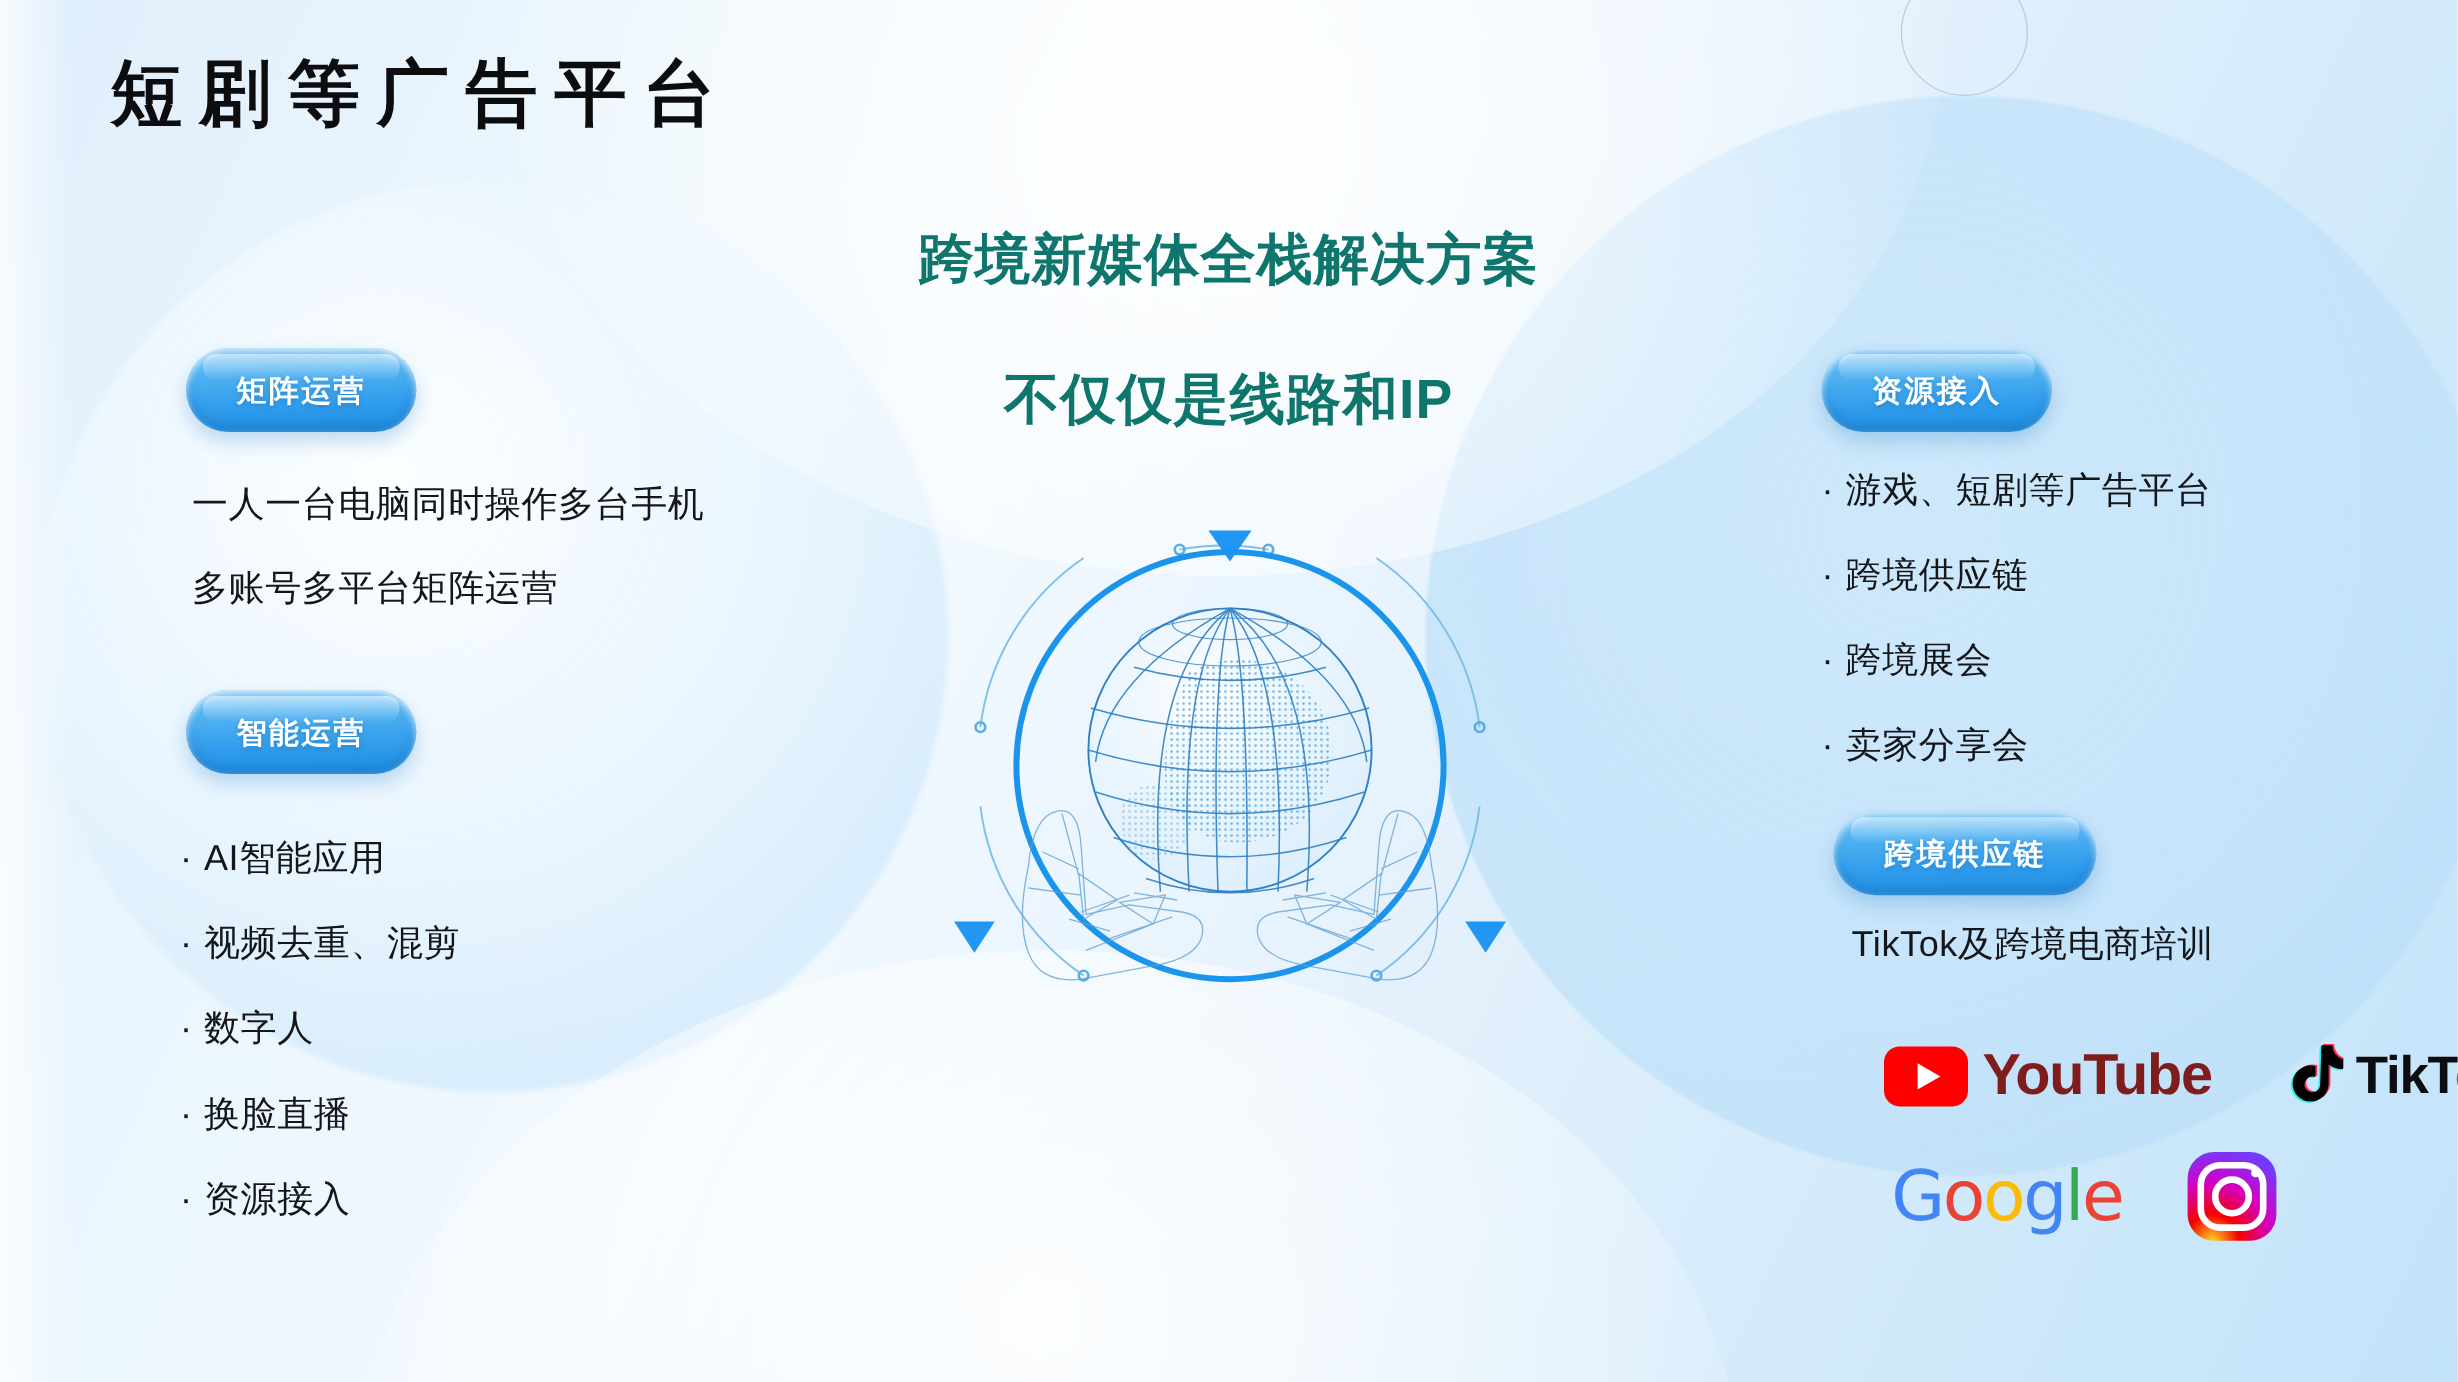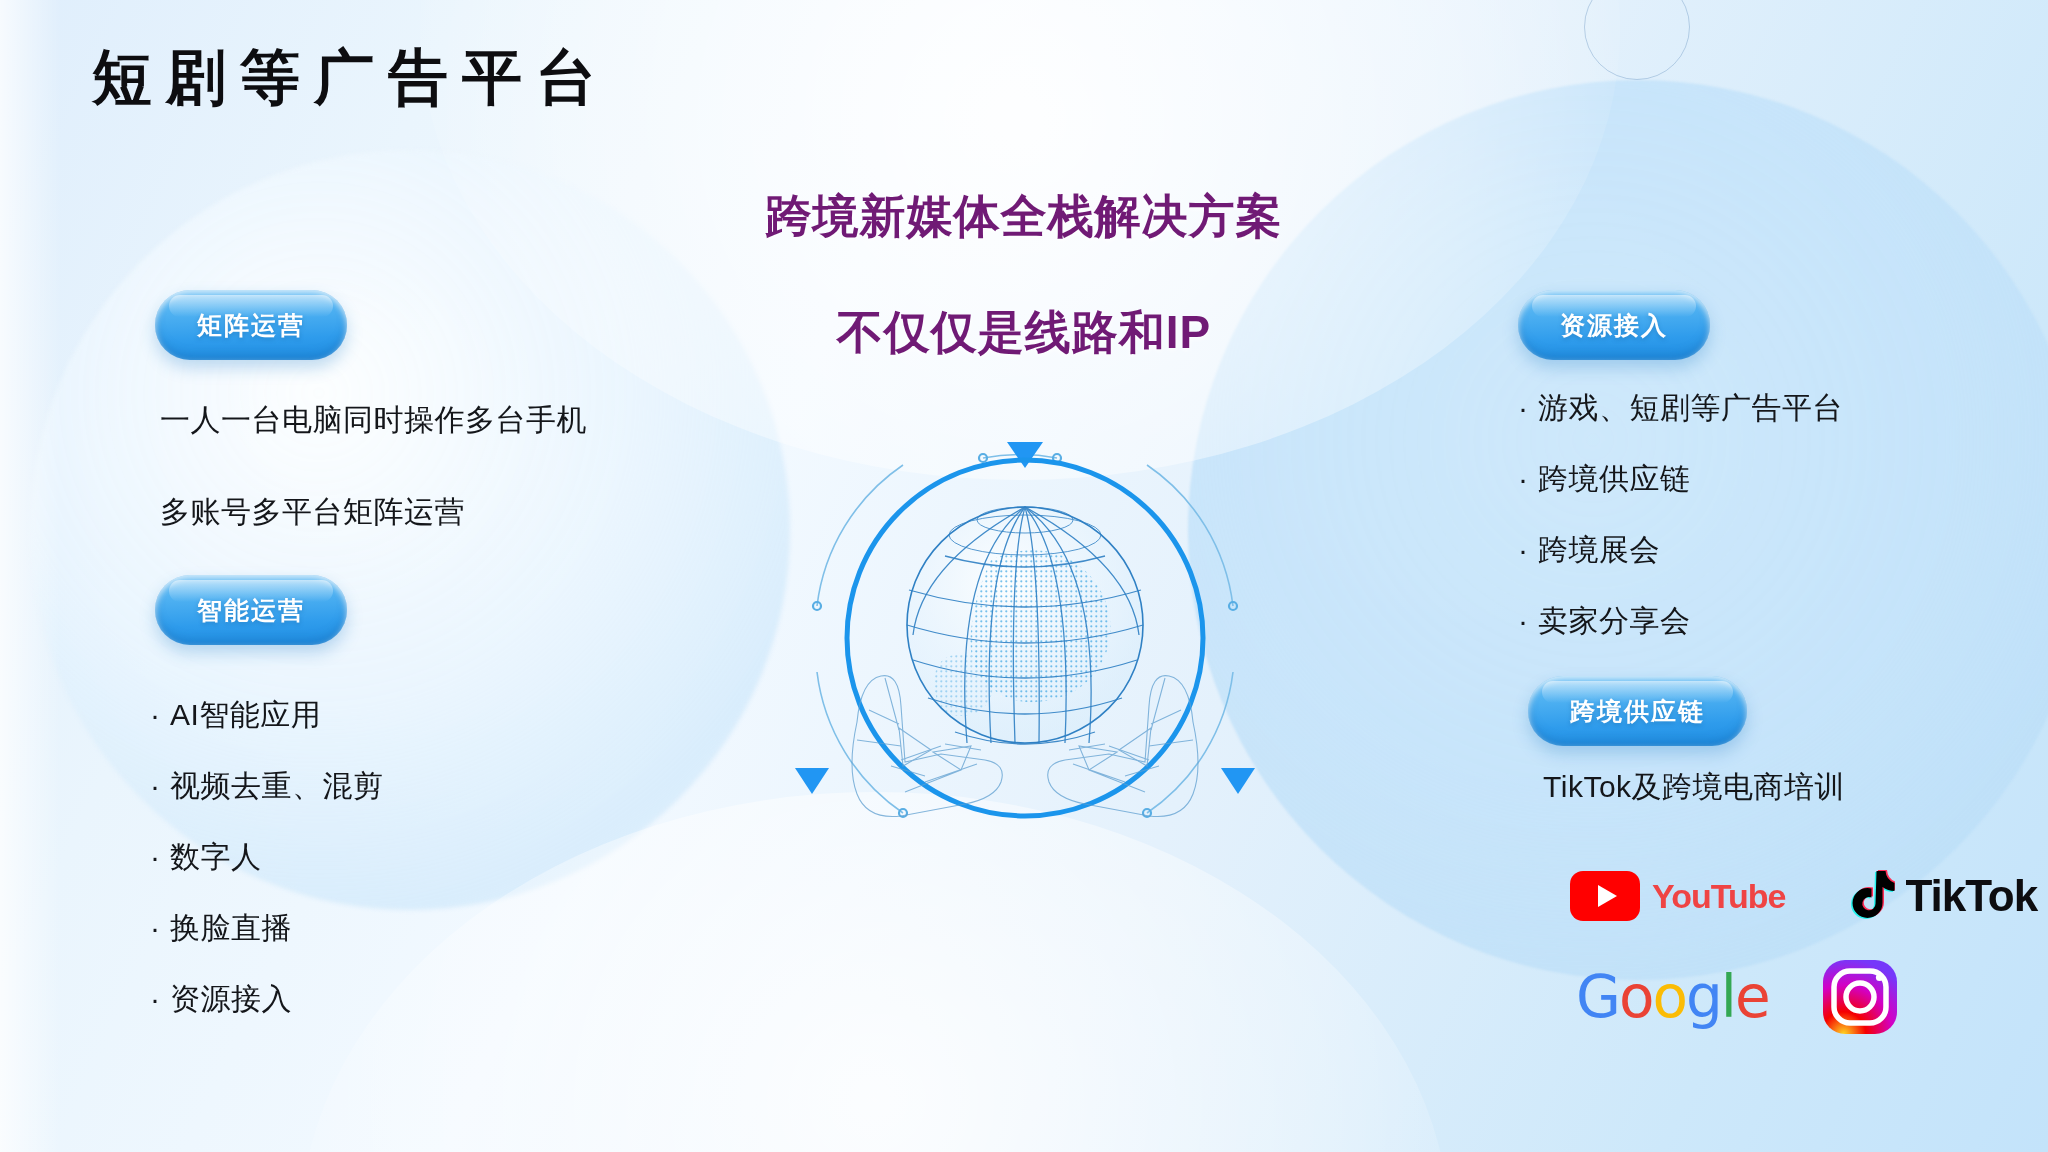--- a/index.html
+++ b/index.html
@@ -71,21 +71,21 @@
   }
 
   
   .center-head {
     position: absolute;
     left: 50%;
     transform: translateX(-50%);
     text-align: center;
     white-space: nowrap;
     font-weight: bold;
-    color: #701a75;
+    color: #0f766e;
   }
   .center-head-1 { top: 186px; font-size: 46px; letter-spacing: 1px;
     text-shadow: 0 2px 5px rgba(255,255,255,0.85); }
   .center-head-2 { top: 302px; font-size: 46px; letter-spacing: 1px;
     text-shadow: 0 2px 5px rgba(255,255,255,0.85); }
 
   
   .pill {
     position: absolute;
     display: flex;
@@ -161,21 +161,21 @@
     border-radius: 13px;
     display: flex; align-items: center; justify-content: center;
   }
   .yt-badge .tri {
     width: 0; height: 0;
     border-left: 19px solid #ffffff;
     border-top: 11px solid transparent;
     border-bottom: 11px solid transparent;
     margin-left: 5px;
   }
-  .yt-word { font-size: 34px; font-weight: bold; color: #ef4444; letter-spacing: -1px; }
+  .yt-word { font-size: 48px; font-weight: bold; color: #7f1d1d; letter-spacing: -1px; }
 
   .tt-logo { display: flex; align-items: center; gap: 10px; }
   .tt-word { font-size: 44px; font-weight: bold; color: #0d0d10; letter-spacing: -1px; }
 
   .google-word { font-size: 58px; font-weight: normal; letter-spacing: -2px; }
   .google-word span { font-family: "DejaVu Sans", sans-serif; }
   .g-b { color: #4285f4; } .g-r { color: #ea4335; }
   .g-y { color: #fbbc05; } .g-g { color: #34a853; }
 
   .ig-logo { width: 78px; height: 78px; }
@@ -278,21 +278,21 @@
       <path d="M398,312 q-4,-42 -24,-46 q-18,-4 -20,30 l-4,56 l-36,-8 l-44,6 q-22,4 -16,22 q6,16 36,22 l64,12 q34,4 44,-22 q10,-26 0,-72 Z"></path>
       <path d="M398,330 l-44,6 M386,300 l-30,14 M370,268 l-14,52 M354,350 l-40,-14 M350,382 l-56,-22 M310,334 l-36,6 M330,372 l-52,-18 M364,356 l-34,10"></path>
       <path d="M356,318 l-32,22 l28,16 Z M322,342 l-38,-6 l10,24 Z"></path>
     </g>
   </svg>
 </div>
 
 <div class="pill" style="left:155px; top:290px;">矩阵运营</div>
 
 <div class="plain-line" style="left:160px; top:400px;">一人一台电脑同时操作多台手机</div>
-<div class="plain-line" style="left:160px; top:492px;text-align:right;">多账号多平台矩阵运营</div>
+<div class="plain-line" style="left:160px; top:470px;text-align:right;">多账号多平台矩阵运营</div>
 
 <div class="pill" style="left:155px; top:575px;">智能运营</div>
 
 <div class="bullet-list" style="left:150px; top:695px;">
   <div class="bullet-item">
     <span class="bullet-dot">·</span>
     <span>AI智能应用</span>
   </div>
   <div class="bullet-item">
     <span class="bullet-dot">·</span>

